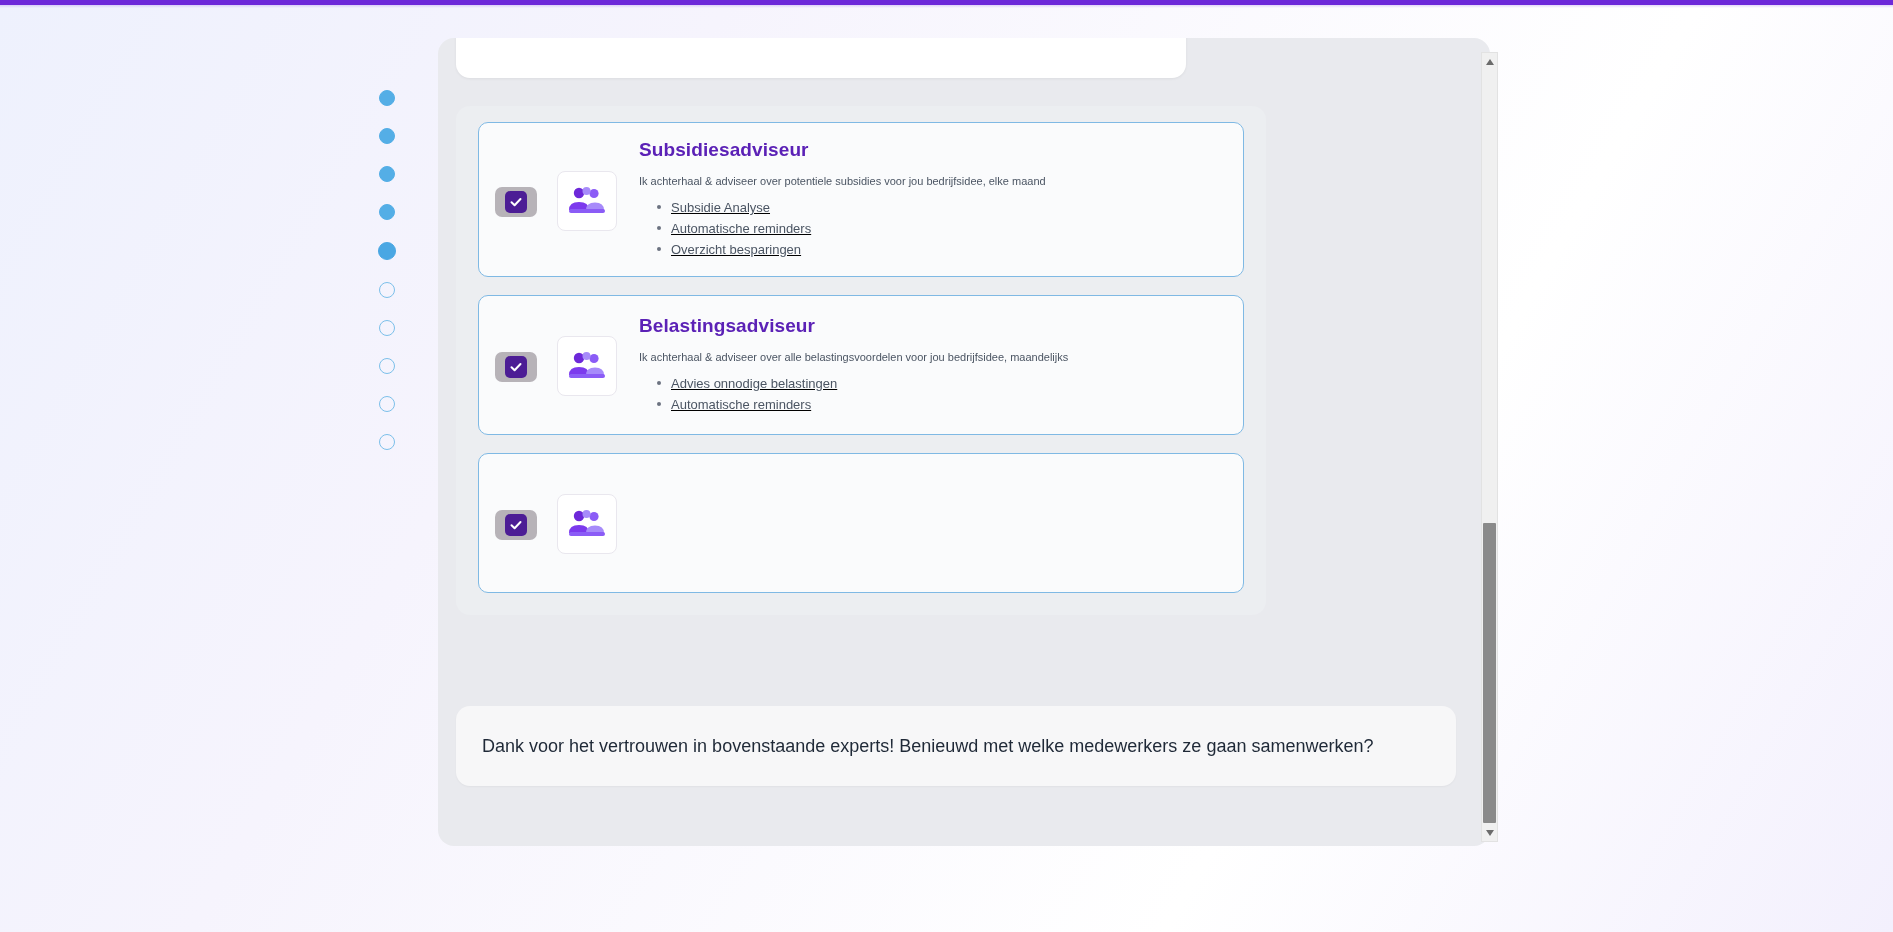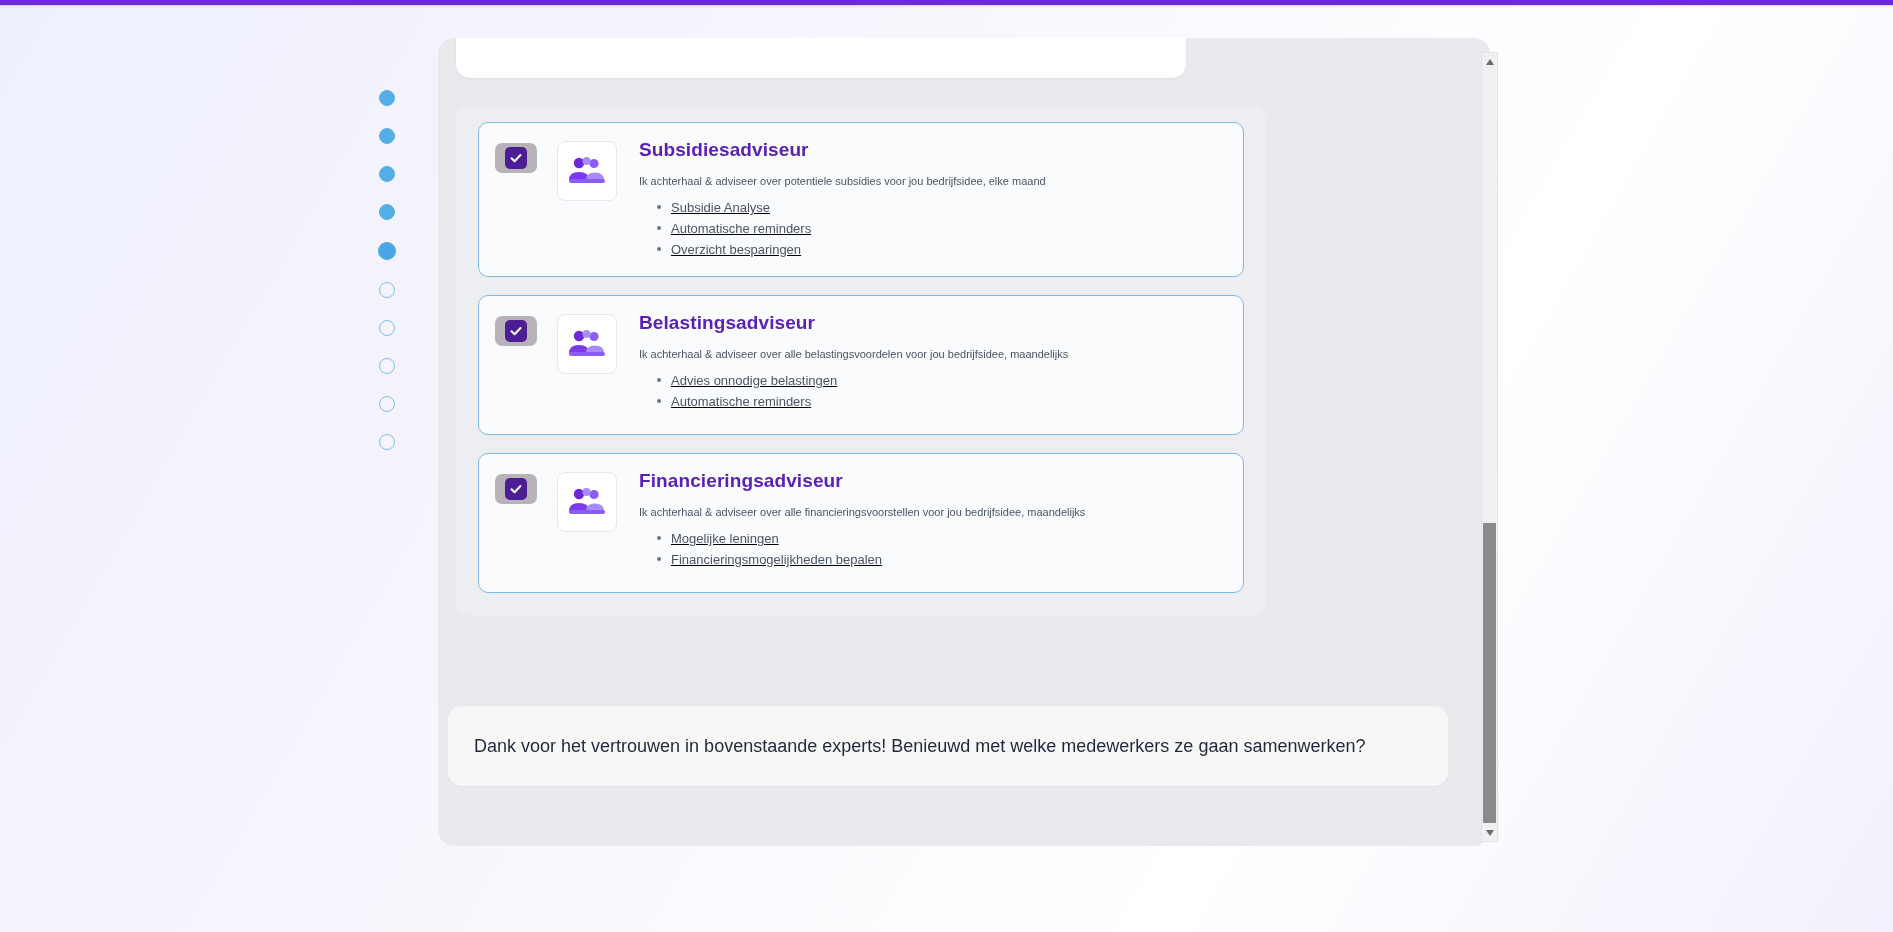--- a/index.html
+++ b/index.html
@@ -106,21 +106,21 @@
   }
 
   .expert-card {
     position: relative;
     background: #fafbfc;
     border: 1.6px solid #7fb9e4;
     border-radius: 10px;
     padding: 14px 16px 16px 16px;
     margin-bottom: 18px;
     display: flex;
-    align-items: flex-start;
+    align-items: center;
     min-height: 140px;
   }
   .expert-card:last-child { margin-bottom: 0; }
 
   .check-box {
     width: 42px;
     height: 30px;
     border-radius: 7px;
     background: #b7b3b8;
     display: flex;
@@ -191,21 +191,21 @@
     top: 8px;
     width: 4px;
     height: 4px;
     border-radius: 50%;
     background: #6b7280;
   }
 
   
   .message-bubble {
     position: absolute;
-    left: 10px;
+    left: 18px;
     top: 668px;
     width: 1000px;
     background: #f7f7f8;
     border-radius: 14px;
     padding: 24px 26px;
     box-shadow: 0 1px 2px rgba(0,0,0,0.04);
   }
   .message-text {
     font-size: 18px;
     line-height: 32px;
@@ -350,28 +350,20 @@
           <div class="avatar">
             <svg width="42" height="34" viewBox="0 0 42 34">
               <circle cx="13" cy="9" r="5.2" fill="#6d28d9"></circle>
               <circle cx="28" cy="9.5" r="4.6" fill="#8b5cf6"></circle>
               <circle cx="20.5" cy="7" r="4" fill="#a78bfa"></circle>
               <path d="M3 26 q0-8 10-8 t10 8 z" fill="#7c3aed"></path>
               <path d="M20 26 q0-7.5 9-7.5 t9 7.5 z" fill="#a78bfa"></path>
               <rect x="3" y="25" width="36" height="4" rx="2" fill="#8b5cf6"></rect>
             </svg>
           </div>
-          <div class="expert-text">
-            <div class="expert-title">Financieringsadviseur</div>
-            <p class="expert-desc">Ik achterhaal &amp; adviseer over alle financieringsvoorstellen voor jou bedrijfsidee, maandelijks</p>
-            <ul class="feature-list">
-              <li>Mogelijke leningen</li>
-              <li>Financieringsmogelijkheden bepalen</li>
-            </ul>
-          </div>
         </div>
 
       </div>
 
       <div class="message-bubble">
         <p class="message-text">Dank voor het vertrouwen in bovenstaande experts! Benieuwd met welke medewerkers ze gaan samenwerken?</p>
       </div>
 
     </div>
   </div>

